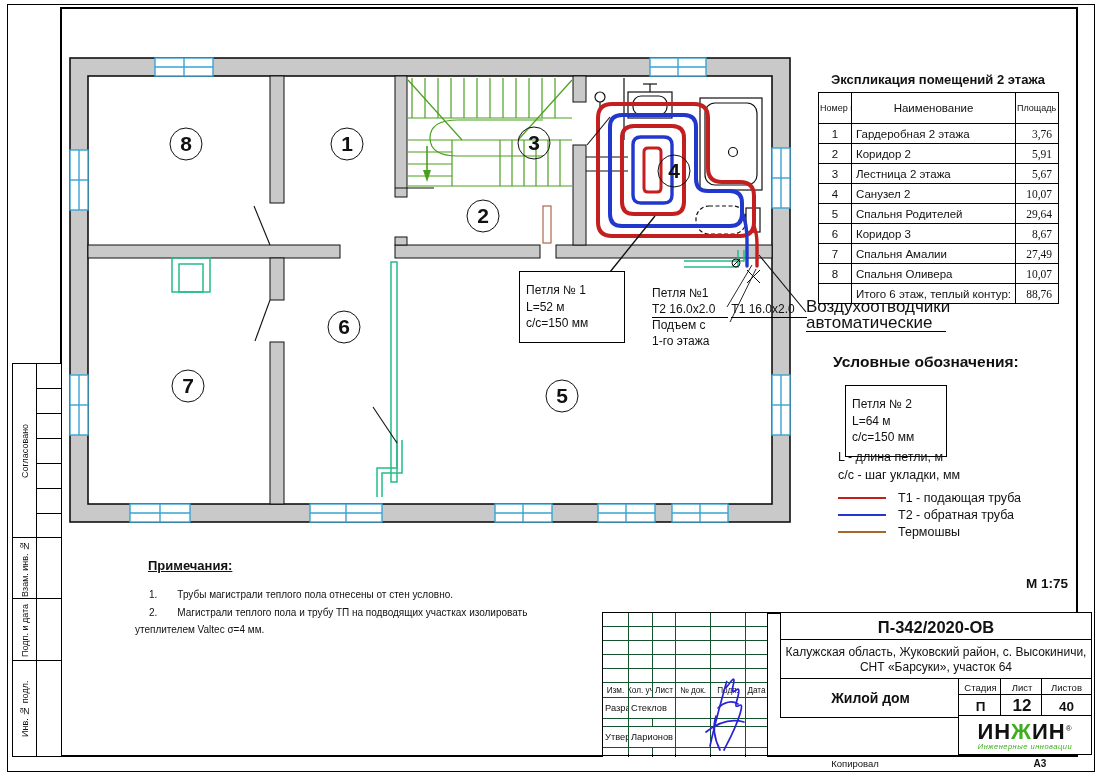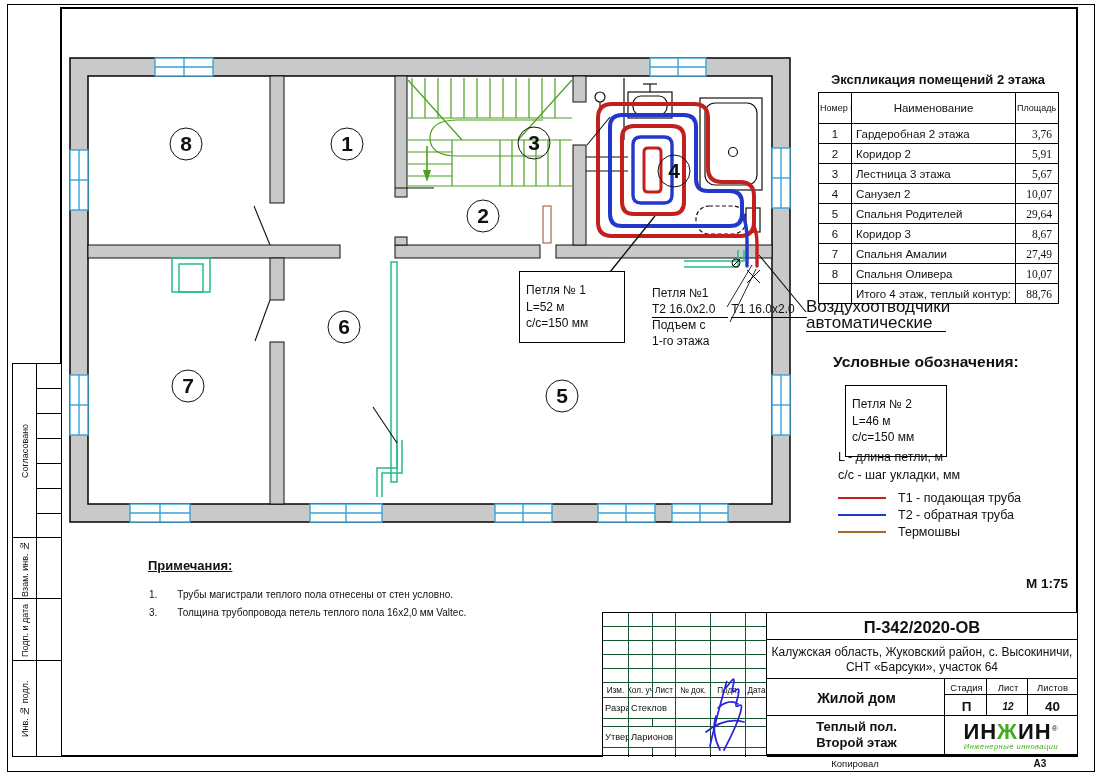--- a/index.html
+++ b/index.html
@@ -30,21 +30,21 @@
   
   .leg-title{font-size:15.5px;font-weight:600;}
   .leg-item{position:absolute;display:flex;align-items:center;}
   .swatch{width:48px;border-top:2.6px solid #000;margin-right:12px;}
   .leg-lbl{font-size:12.5px;white-space:nowrap;}
   
   .note{font-size:10px;line-height:17.5px;text-indent:14px;}
   .note .n{margin-right:20px;}
   
   .tb-cell{position:absolute;border:1.3px solid #000;display:flex;align-items:center;
-           justify-content:center;text-align:center;background:#fff;}
+           justify-content:center;text-align:center;background:#fff;margin-left:14px;}
   .tb-grid{position:absolute;display:grid;background:#14532d;gap:1px;border:1.5px solid #000;}
   .tb-grid b,.tb-grid i{display:flex;align-items:center;background:#fff;font-style:normal;
            font-weight:normal;font-size:8.2px;justify-content:center;overflow:hidden;white-space:nowrap;}
   .tb-grid i.nm{font-size:9.3px;justify-content:flex-start;padding-left:2px;}
   .logo-main{font-size:22px;font-weight:900;letter-spacing:1px;line-height:20px;}
   .logo-zh{color:#3fae1e;}
   .logo-reg{font-size:8px;vertical-align:super;font-weight:normal;}
   .logo-sub{font-size:7.5px;color:#3fae1e;font-style:italic;letter-spacing:.5px;}
   .small-txt{font-size:9.5px;}
 </style>
@@ -316,21 +316,21 @@
           <td class="nm">Гардеробная 2 этажа</td>
           <td class="ar">3,76</td>
         </tr>
     <tr>
           <td class="num">2</td>
           <td class="nm">Коридор 2</td>
           <td class="ar">5,91</td>
         </tr>
     <tr>
           <td class="num">3</td>
-          <td class="nm">Лестница 3 этажа</td>
+          <td class="nm">Лестница 2 этажа</td>
           <td class="ar">5,67</td>
         </tr>
     <tr>
           <td class="num">4</td>
           <td class="nm">Санузел 2</td>
           <td class="ar">10,07</td>
         </tr>
     <tr>
           <td class="num">5</td>
           <td class="nm">Спальня Родителей</td>
@@ -346,51 +346,51 @@
           <td class="nm">Спальня Амалии</td>
           <td class="ar">27,49</td>
         </tr>
     <tr>
           <td class="num">8</td>
           <td class="nm">Спальня Оливера</td>
           <td class="ar">10,07</td>
         </tr>
     <tr>
           <td class="num"></td>
-          <td class="nm">Итого 4 этаж, теплый контур:</td>
+          <td class="nm">Итого 6 этаж, теплый контур:</td>
           <td class="ar">88,76</td>
         </tr>
   </tbody>
     </table>
 
   <div class="abs leg-title" style="left:833px;top:353px;">Условные обозначения:</div>
   <div class="abs planbox" style="left:845px;top:385px;width:88px;">
     <div>Петля № 2</div>
-    <div>L=46 м</div>
+    <div>L=64 м</div>
     <div>с/с=150 мм</div>
   </div>
   <div class="abs" style="left:838px;top:450px;font-size:12.5px;">L - длина петли, м</div>
   <div class="abs" style="left:838px;top:468px;font-size:12.5px;">с/с - шаг укладки, мм</div>
   <div class="leg-item" style="left:838px;top:491px;">
     <span class="swatch" style="border-top-color: rgb(196, 31, 31);"></span>
     <span class="leg-lbl">Т1 - подающая труба</span>
   </div>
   <div class="leg-item" style="left:838px;top:508px;">
     <span class="swatch" style="border-top-color: rgb(34, 56, 204);"></span>
     <span class="leg-lbl">Т2 - обратная труба</span>
   </div>
   <div class="leg-item" style="left:838px;top:525px;">
     <span class="swatch" style="border-top-color: rgb(164, 105, 42);"></span>
     <span class="leg-lbl">Термошвы</span>
   </div>
 
   <div class="abs" style="left:148px;top:558px;font-size:13px;font-weight:bold;text-decoration:underline;">Примечания:</div>
   <div class="abs" style="left:135px;top:586px;width:432px;">
     <div class="note"><span class="n">1.</span><span>Трубы магистрали теплого пола отнесены от стен условно.</span></div>
-    <div class="note"><span class="n">3.</span><span>Толщина трубопровода петель теплого пола 16х2,0 мм Valtec.</span></div>
+    <div class="note"><span class="n">2.</span><span>Магистрали теплого пола и трубу ТП на подводящих участках изолировать утеплителем Valtec σ=4 мм.</span></div>
   </div>
 
   <div class="abs" style="left:1012px;top:576px;width:56px;font-size:13.5px;font-weight:bold;text-align:right;">М 1:75</div>
 
   <div class="abs thick" style="left:602px;top:612px;width:472px;height:141px;"></div>
 
   <div class="tb-grid" style="left:602px;top:612px;width:164px;height:141px;
           grid-template-columns:25px 23px 22px 34px 34px 21px;
           grid-template-rows:13px 13px 13px 13px 13px 14px 20px 7px 20px 7px 12px;">
     <b></b>
@@ -471,26 +471,22 @@
   <div class="tb-cell" style="left:766px;top:612px;width:310px;height:28px;font-size:16.5px;font-weight:bold;">П-342/2020-ОВ</div>
   <div class="tb-cell" style="left:766px;top:639px;width:310px;height:40px;font-size:12px;line-height:15px;flex-direction:column;text-align:right;">
     <div>Калужская область, Жуковский район, с. Высокиничи,</div>
     <div>СНТ «Барсуки», участок 64</div>
   </div>
   <div class="tb-cell" style="left:766px;top:678px;width:179px;height:38px;font-size:14px;font-weight:bold;">Жилой дом</div>
   <div class="tb-cell small-txt" style="left:944px;top:678px;width:43px;height:17px;">Стадия</div>
   <div class="tb-cell small-txt" style="left:986px;top:678px;width:42px;height:17px;">Лист</div>
   <div class="tb-cell small-txt" style="left:1027px;top:678px;width:49px;height:17px;">Листов</div>
   <div class="tb-cell" style="left:944px;top:694px;width:43px;height:22px;font-size:13.5px;font-weight:bold;">П</div>
-  <div class="tb-cell" style="left:986px;top:694px;width:42px;height:22px;font-size:10px;font-weight:bold;font-style:italic;">12</div>
+  <div class="tb-cell" style="left:986px;top:694px;width:42px;height:22px;font-size:17px;font-weight:bold;">12</div>
   <div class="tb-cell" style="left:1027px;top:694px;width:49px;height:22px;font-size:13.5px;font-weight:bold;">40</div>
-  <div class="tb-cell" style="left:766px;top:715px;width:179px;height:38px;font-size:13px;font-weight:bold;line-height:16px;flex-direction:column;">
-    <div>Теплый пол.</div>
-    <div>Второй этаж</div>
-  </div>
   <div class="tb-cell" style="left:944px;top:715px;width:132px;height:38px;flex-direction:column;">
     <div class="logo-main"><span>ИН</span><span class="logo-zh">Ж</span><span>ИН</span><span class="logo-reg">®</span></div>
     <div class="logo-sub">Инженерные инновации</div>
   </div>
 
   <div class="abs" style="left:820px;top:758px;width:70px;text-align:center;font-size:9.5px;">Копировал</div>
   <div class="abs" style="left:1025px;top:758px;width:30px;text-align:center;font-size:10px;font-weight:bold;">А3</div>
 
 </div>
 

